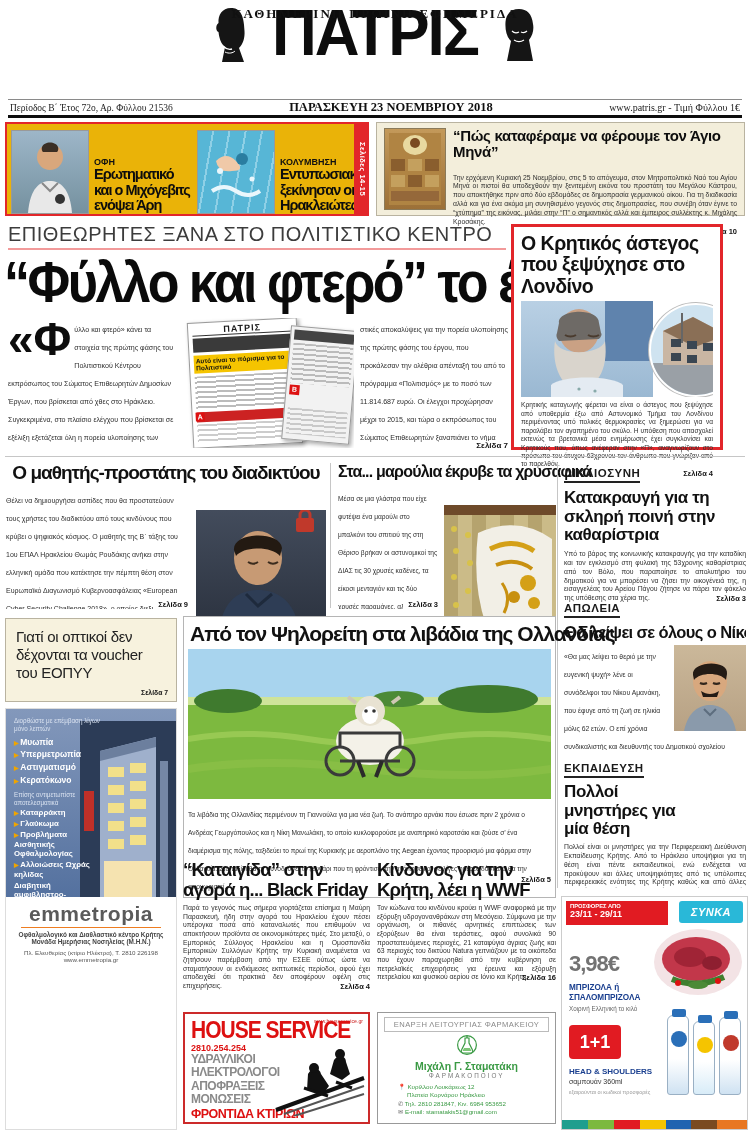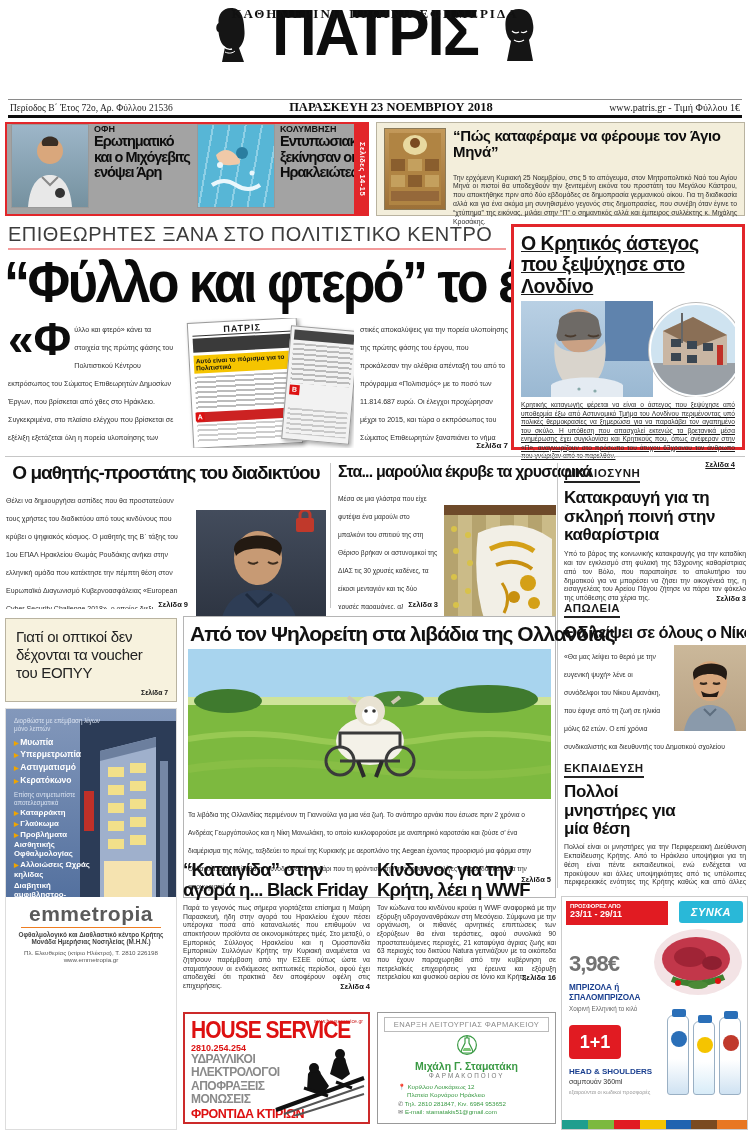--- a/index.html
+++ b/index.html
@@ -40,21 +40,21 @@
     </span>
   </div>
   <div class="abs serif" style="left:0;top:80;width:750px;text-align:center;font-weight:700;font-size:13px;letter-spacing:2px;color:#111;margin-top:6px;">ΚΑΘΗΜΕΡΙΝΗ ΠΡΩΙΝΗ ΕΦΗΜΕΡΙΔΑ</div>
 
   <div class="abs" style="left:8px;top:99px;width:734px;height:19px;border-top:1px solid #8a8a8a;border-bottom:3px solid #0d0d0d;display:flex;justify-content:space-between;align-items:center;padding:0 2px;box-sizing:border-box;">
     <span class="serif" style="font-size:9.5px;color:#222;">Περίοδος Β΄ Έτος 72ο, Αρ. Φύλλου 21536</span>
     <span class="serif" style="font-size:12.5px;font-weight:700;color:#111;">ΠΑΡΑΣΚΕΥΗ 23 ΝΟΕΜΒΡΙΟΥ 2018</span>
     <span class="serif" style="font-size:10px;color:#222;">www.patris.gr - Τιμή Φύλλου 1€</span>
   </div>
 
-  <div class="abs" style="left:5px;top:122px;width:364px;height:94px;border:2px solid #e2262a;background:#a3a3a3;display:flex;align-items:flex-start;box-sizing:border-box;">
+  <div class="abs" style="left:5px;top:122px;width:364px;height:94px;border:2px solid #e2262a;background:#eab308;display:flex;align-items:flex-end;box-sizing:border-box;">
     <div class="ph" style="width:76px;height:82px;margin-left:4px;border:1px solid #999;flex:none;background:linear-gradient(#9db6c8,#75919f);">
       <svg width="76" height="82" viewBox="0 0 76 82">
           <circle cx="38" cy="26" r="13" fill="#d9a77c"></circle>
           <path d="M30 16c2-6 14-6 16 0 1 3-1 5-1 5H31s-2-2-1-5z" fill="#3a2e24"></path>
           <path d="M16 82c2-25 12-32 22-32s20 7 22 32z" fill="#e8e8e8"></path>
           <path d="M30 52l8 8 8-8" fill="none" stroke="#888" stroke-width="2"></path>
           <circle cx="48" cy="68" r="5" fill="#333"></circle>
         </svg>
     </div>
     <div style="margin-left:5px;width:98px;flex:none;">
@@ -125,21 +125,21 @@
         <div style="position:absolute;left:3px;top:58px;width:10px;height:10px;background:#d11;color:#fff;font-size:7px;font-weight:700;text-align:center;line-height:10px;">Β</div>
         <div style="margin:3px;position:absolute;bottom:2px;left:0;right:0;height:26px;background:repeating-linear-gradient(#c9c9c9 0 2px,#f2f2f2 2px 5px);"></div>
       </div>
     </div>
     <div class="abs" style="left:352px;top:0;width:148px;height:132px;overflow:hidden;">
       <span class="jtext" style="font-size:7.1px;line-height:1.26;">στικές αποκαλύψεις για την πορεία υλοποίησης της πρώτης φάσης του έργου, που προκάλεσαν την ολέθρια απένταξή του από το πρόγραμμα «Πολιτισμός» με το ποσό των 11.814.687 ευρώ. Οι έλεγχοι προχώρησαν μέχρι το 2015, και τώρα ο εκπρόσωπος του Σώματος Επιθεωρητών ξαναπιάνει το νήμα από το σημείο που είχε σταματήσει η έρευνα μέχρι σήμερα, προκειμένου να υπάρξει μια πλήρης εικόνα του κομβού υλοποίησης του έργου. Ο επιθεωρητής θα μείνει και σήμερα προκειμένου να συμπληρώσει τον φάκελο του και παράλληλα να δει από πρώτο χέρι την εξέλιξη των εργασιών.</span>
       <span class="pageref" style="position:absolute;right:0;bottom:0;background:#fff;padding-left:6px;font-size:8px;">Σελίδα 7</span>
     </div>
   </div>
 
-  <div class="abs" style="left:511px;top:224px;width:234px;height:226px;border:3px solid #e2262a;box-sizing:border-box;padding:6px 7px;background:#fff;text-decoration:underline;">
+  <div class="abs" style="left:511px;top:224px;width:212px;height:226px;border:3px solid #e2262a;box-sizing:border-box;padding:6px 7px;background:#fff;">
     <div class="sectitle" style="font-size:19.5px;letter-spacing:-.5px;">Ο Κρητικός άστεγος που ξεψύχησε στο Λονδίνο</div>
     <div class="ph" style="position:relative;height:96px;margin-top:4px;">
       <div class="ph" style="position:absolute;left:0;top:0;width:132px;height:96px;background:linear-gradient(#b9d0e4,#9ab8d2);">
         <svg width="132" height="96" viewBox="0 0 132 96">
             <rect x="84" y="0" width="48" height="60" fill="#5f83ad"></rect>
             <ellipse cx="58" cy="30" rx="20" ry="22" fill="#caa184"></ellipse>
             <path d="M38 22c-2-14 40-16 40 0l2 10c2 2-2 6-2 6l-40 2s-4-4-2-8z" fill="#6e6a66"></path>
             <path d="M34 40c-4 26 8 48 24 50 16-2 30-20 26-50-4 14-46 16-50 0z" fill="#d9d4cc"></path>
             <path d="M44 34c3 2 8 2 11 0m12 0c3 2 8 2 11 0" stroke="#4a3b2e" stroke-width="2" fill="none"></path>
             <path d="M30 84c10-10 62-10 72 0v12H30z" fill="#e4ebf2"></path>

